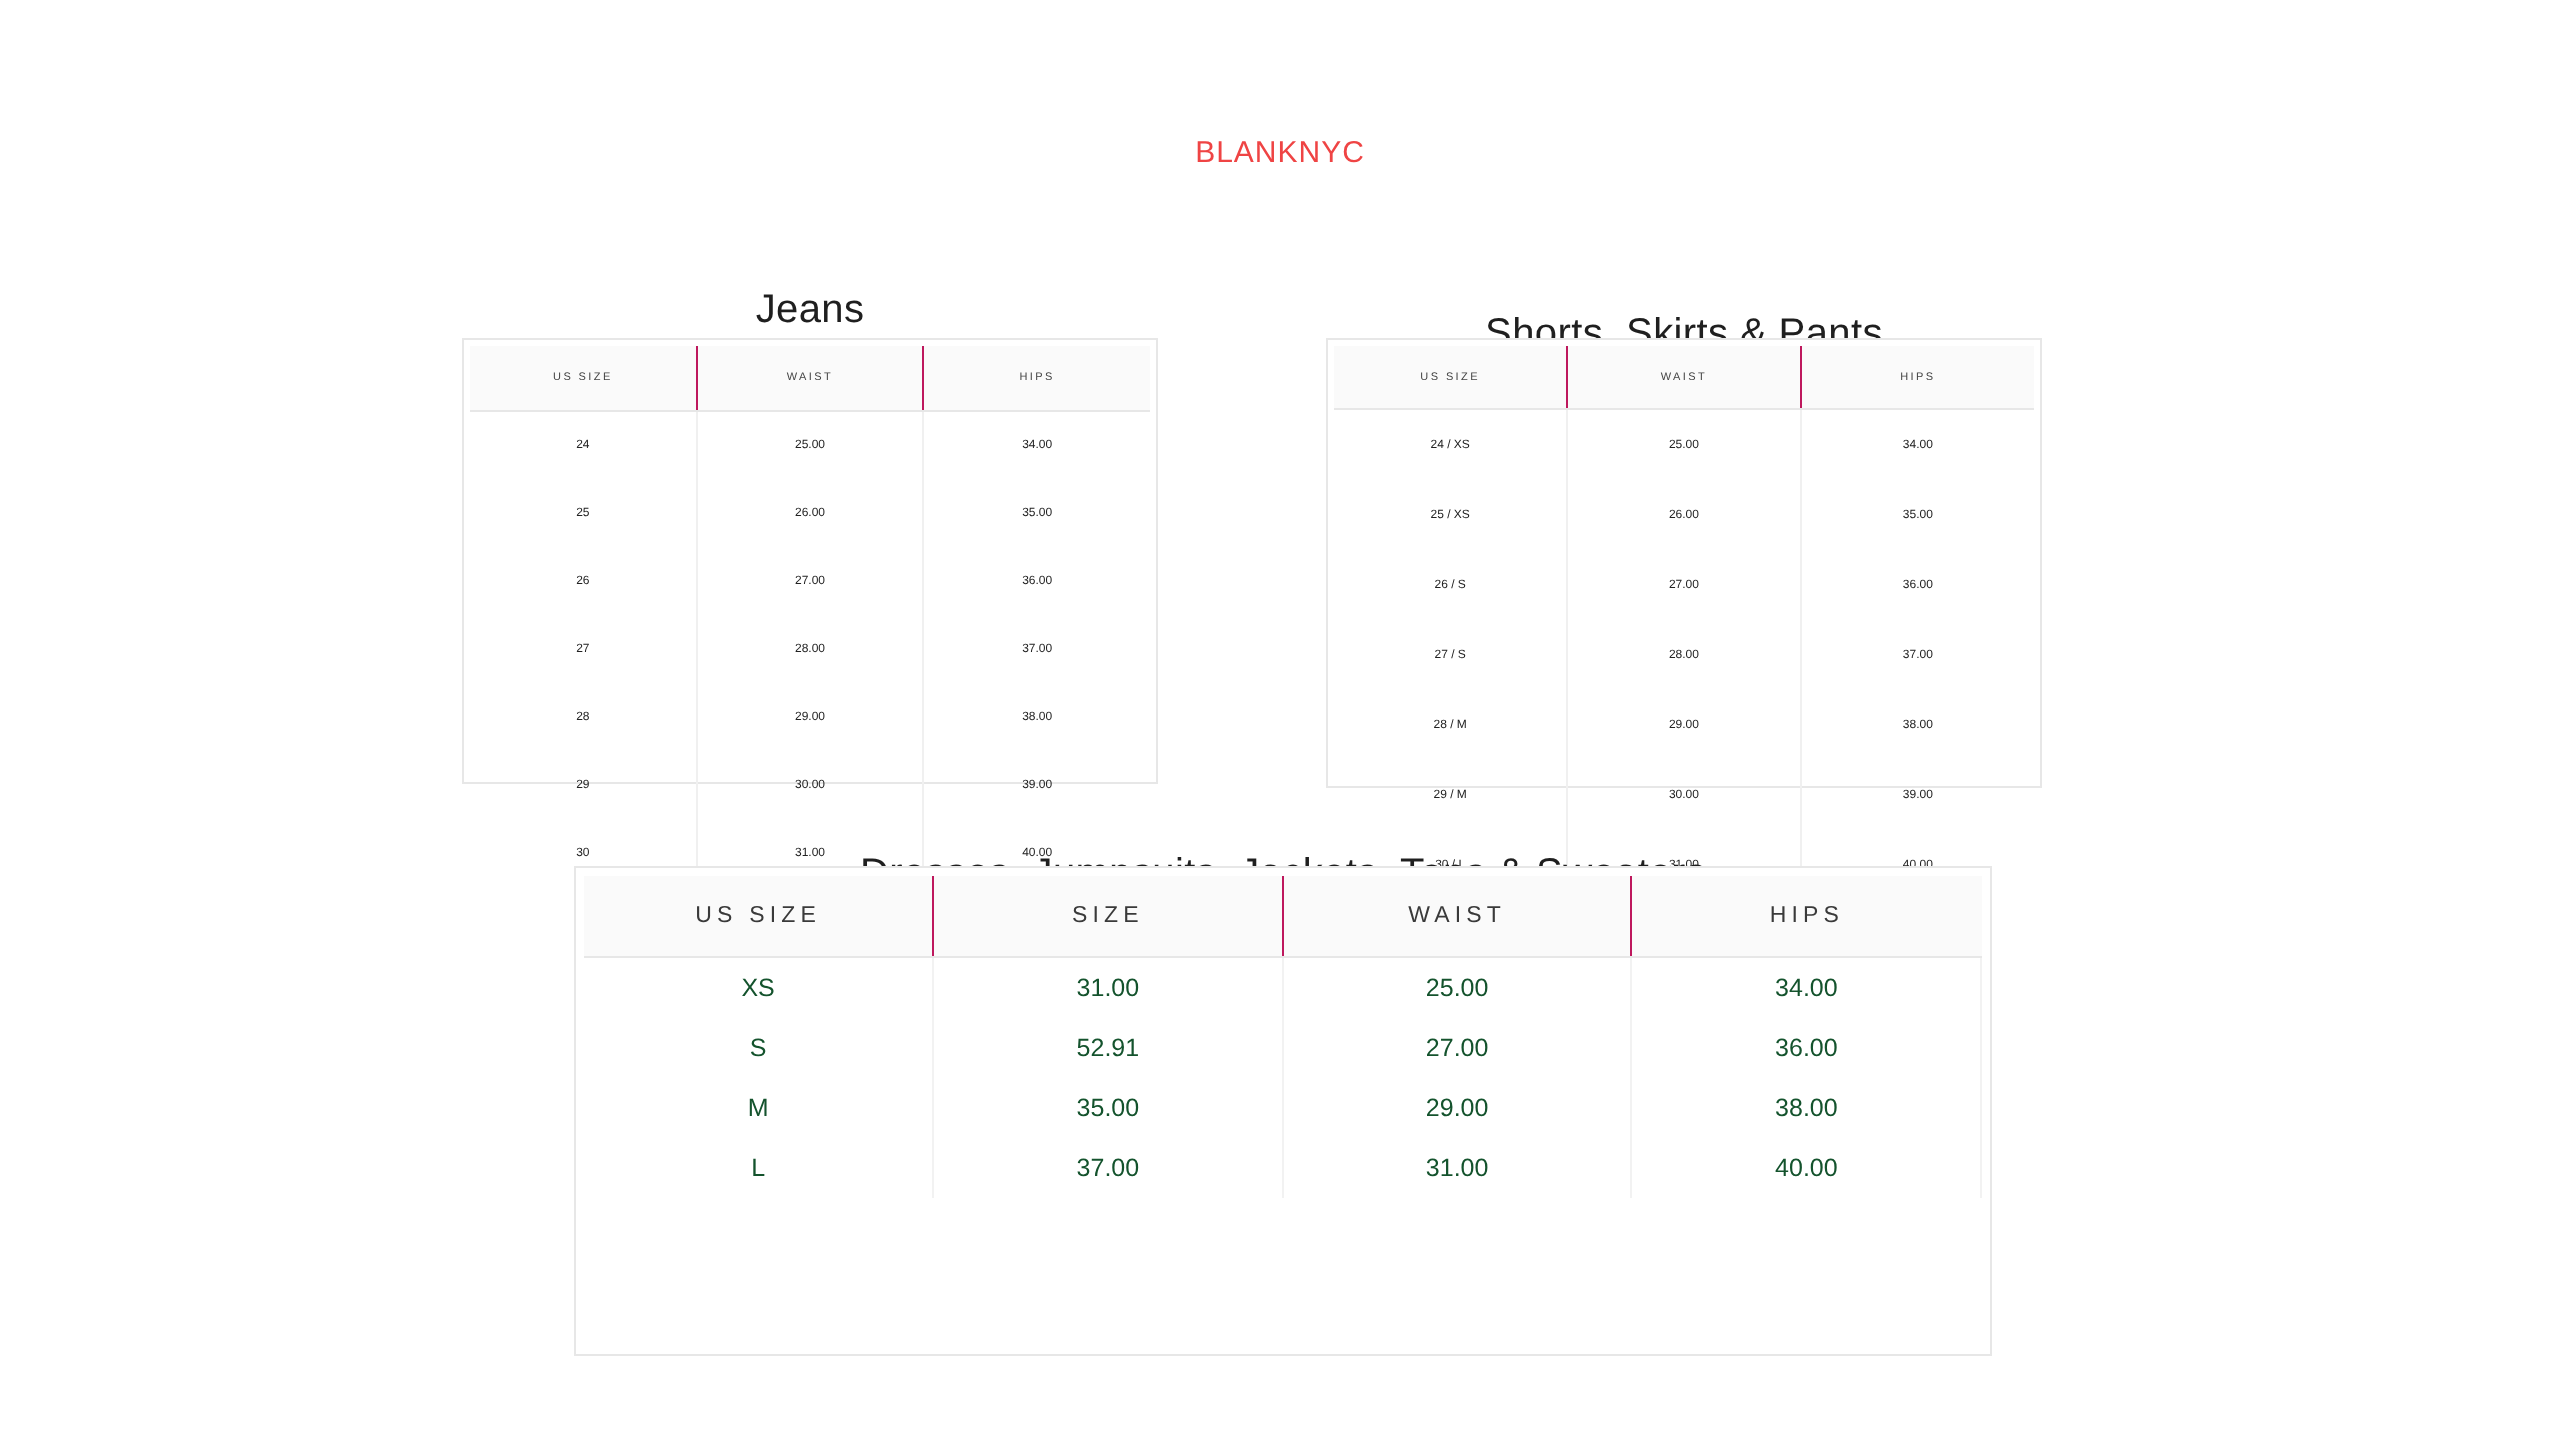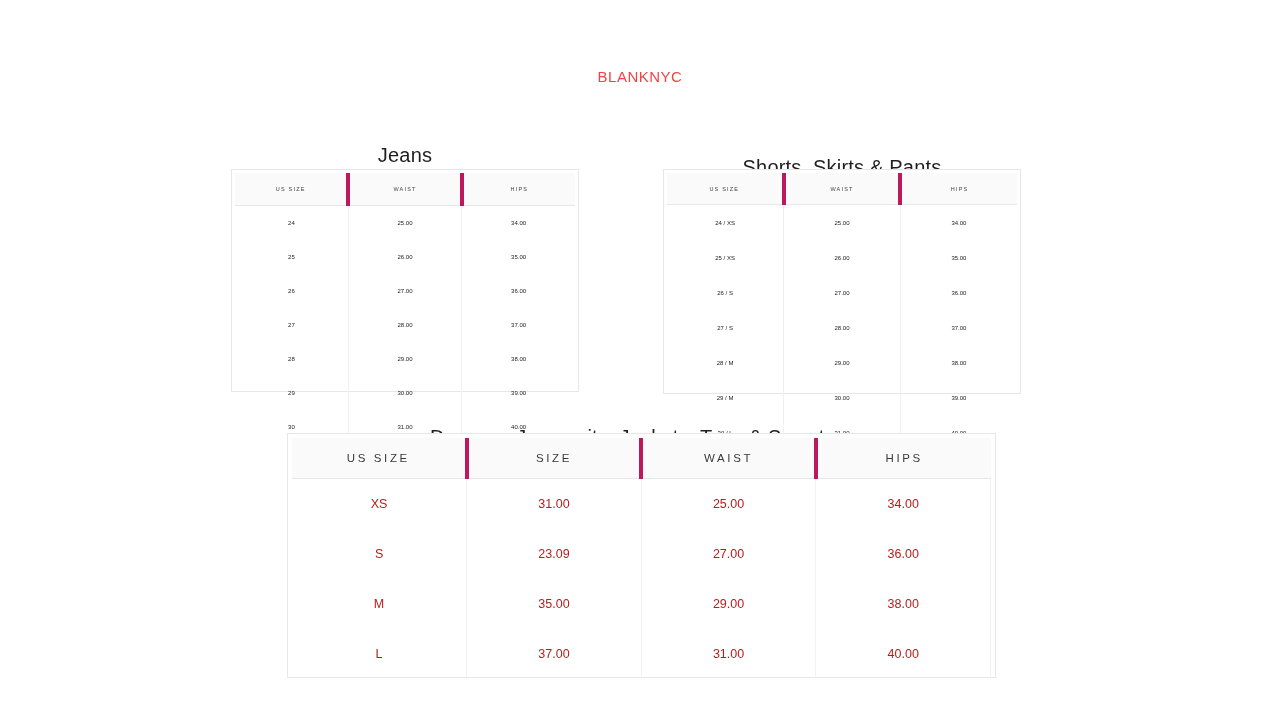--- a/index.html
+++ b/index.html
@@ -37,21 +37,21 @@
   .card table {
     border-collapse: collapse;
     width: 100%;
     table-layout: fixed;
   }
   .card th {
     font-weight: normal;
     color: #444;
     background: #fafafa;
     border-bottom: 1px solid #e7e7e7;
-    border-right: 4px solid #be185d;
+    border-right: 1px solid #be185d;
     text-align: center;
   }
   .card th:last-child { border-right: none; }
   .card td {
     text-align: center;
     color: #222;
     border-right: 1px solid #f0f0f0;
   }
   .card td:last-child { border-right: none; }
 
@@ -106,22 +106,22 @@
     padding: 4px;
   }
   #dresses-card th {
     font-size: 11.5px;
     letter-spacing: 2.6px;
     padding: 14px 0;
     color: #3a3a3a;
   }
   #dresses-card td {
     font-size: 12.5px;
-    padding: 18px 0;
-    color: #b91c1c;
+    padding: 8px 0;
+    color: #14532d;
     border-right: 1px solid #f2f2f2;
   }
 </style>
 </head>
 <body>
 
 <div class="brand-title">BLANKNYC</div>
 
 <div class="section-title" id="jeans-title">Jeans</div>
 <div class="card" id="jeans-card">
@@ -246,21 +246,21 @@
     </thead>
     <tbody>
       <tr>
         <td>XS</td>
         <td>31.00</td>
         <td>25.00</td>
         <td>34.00</td>
       </tr>
       <tr>
         <td>S</td>
-        <td>23.09</td>
+        <td>52.91</td>
         <td>27.00</td>
         <td>36.00</td>
       </tr>
       <tr>
         <td>M</td>
         <td>35.00</td>
         <td>29.00</td>
         <td>38.00</td>
       </tr>
       <tr>

